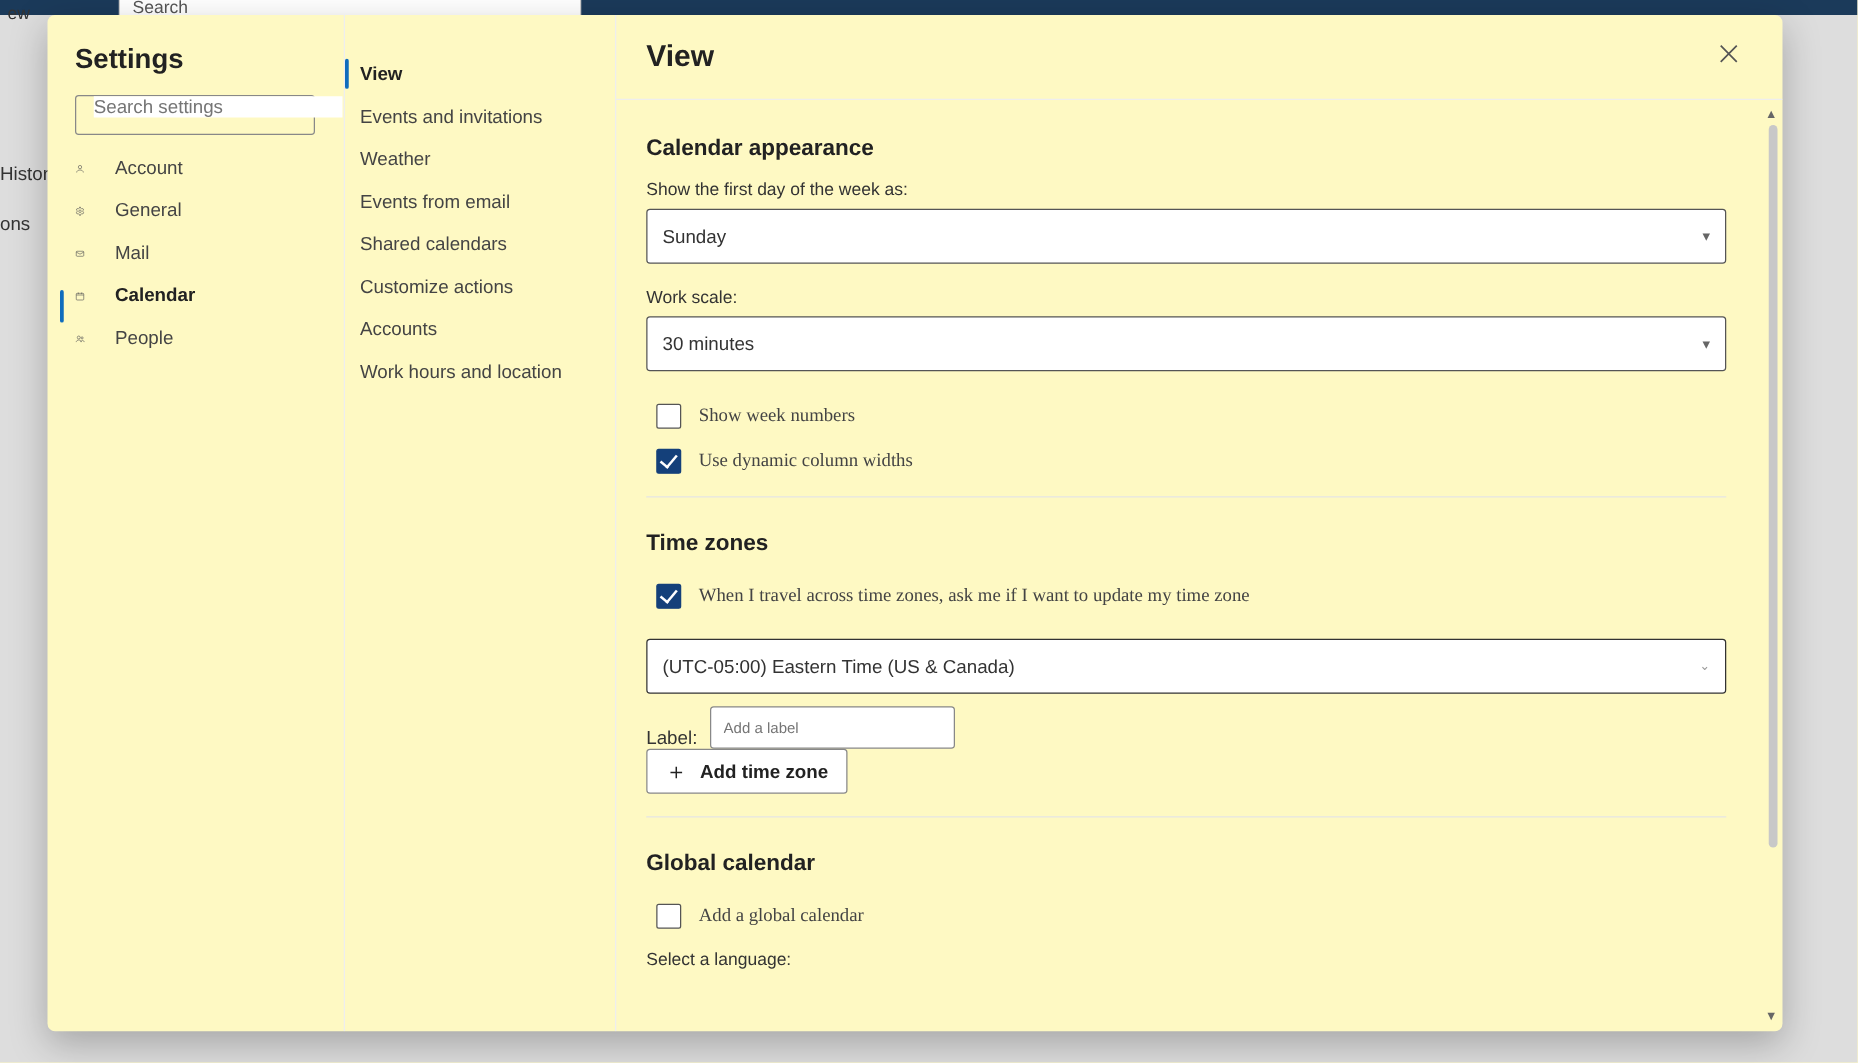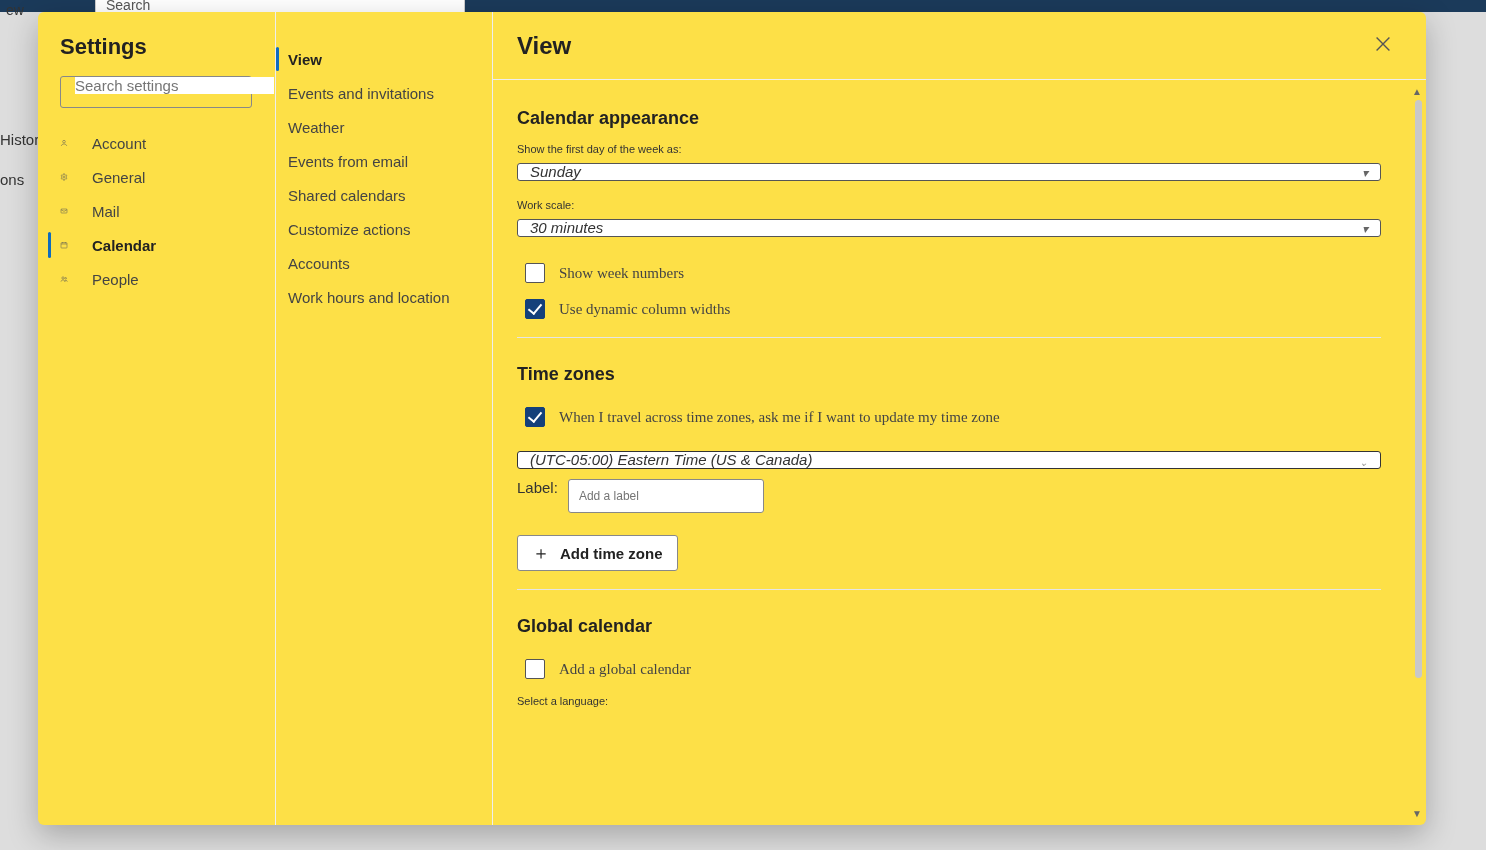--- a/index.html
+++ b/index.html
@@ -4,43 +4,43 @@
 <style>
   * { box-sizing: border-box; margin: 0; padding: 0; font-family: "Segoe UI", -apple-system, BlinkMacSystemFont, sans-serif; }
   body { width: 1486px; height: 850px; background: #ddd; overflow: hidden; position: relative; }
   .topbar { position: absolute; top: 0; left: 0; right: 0; height: 12px; background: #1b3a5a; }
   .bg-search { position: absolute; top: -10px; left: 95px; width: 370px; height: 30px; background: #fff; border: 1px solid #ccc; border-radius: 3px; display: flex; align-items: center; padding: 0 10px; font-size: 14px; color: #555;}
   .bg-ew { position: absolute; top: 0; left: 0; font-size: 14px; padding: 2px 6px; color: #333;}
   .bg-trash { position:absolute; top:78px; left:42px; color:#888;}
   .bg-left { position:absolute; left:0; top:120px; font-size:15px; color:#333; line-height:40px; }
   .bg-left div { padding-right:4px;}
   .modal {
-    position: absolute; top: 12px; left: 38px; width: 1388px; height: 813px; background: #fde047; border-radius: 6px; box-shadow: 0 10px 30px rgba(0,0,0,.25); display: flex; overflow: hidden;
+    position: absolute; top: 12px; left: 38px; width: 1388px; height: 813px; background: #fef9c3; border-radius: 6px; box-shadow: 0 10px 30px rgba(0,0,0,.25); display: flex; overflow: hidden;
   }
   .col1 { width: 238px; padding: 22px 0 0 22px; border-right: 1px solid #eee; }
   .col1 h1 { font-size: 22px; font-weight: 600; color: #222; margin-bottom: 16px; }
   .searchbox { display:flex; align-items:flex-start; width: 192px; height: 32px; border:1px solid #888; border-radius:3px; padding:0 8px; margin-bottom:18px;}
   .searchbox input { border:none; outline:none; font-size:15px; flex:1; color:#555;}
   .searchbox svg { color:#666; margin-right:6px;}
-  .cat { display:flex; align-items:center; height:34px; font-size:15px; color:#444; cursor:pointer; position:relative;}
+  .cat { display:flex; height:34px; font-size:15px; color:#444; cursor:pointer; position:relative;}
   .cat svg, .cat .ico { width:20px; margin-right:12px; color:#555; display:flex; justify-content:center;}
   .cat.selected { font-weight:700; color:#222;}
   .cat.selected::before { content:""; position:absolute; left:-12px; top:4px; bottom:4px; width:3px; background:#0F6CBD; border-radius:2px;}
   .col2 { width: 217px; padding: 30px 0 0 0; border-right: 1px solid #eee;}
   .sub { height:34px; display:flex; align-items:center; padding-left:12px; font-size:15px; color:#444; cursor:pointer; position:relative;}
   .sub.selected { font-weight:700; color:#222;}
   .sub.selected::before { content:""; position:absolute; left:0px; top:5px; bottom:5px; width:3px; background:#0F6CBD; border-radius:2px;}
   .col3 { flex:1; display:flex; flex-direction:column; position:relative;}
   .hdr { height: 68px; display:flex; align-items:center; justify-content:space-between; padding:0 24px 0 24px; border-bottom:1px solid #eee;}
   .hdr h2 { font-size:24px; font-weight:600; color:#222;}
   .close { cursor:pointer; color:#555; padding:8px;}
   .content { flex:1; overflow:auto; padding: 28px 20px 20px 24px; position:relative;}
   .section-title { font-size:18px; font-weight:700; color:#222; margin-bottom:14px;}
-  .lbl { font-size:11px; color:#333; margin-bottom:8px;}
-  .select { width: 864px; height:18px; border:1px solid #555; border-radius:3px; display:flex; align-items:flex-end; justify-content:space-between; padding:0 12px; font-size:15px; color:#333; background:#fff; cursor:pointer; margin-bottom:18px;font-style:italic;}
+  .lbl { font-size:14px; color:#333; margin-bottom:8px;}
+  .select { width: 864px; height:44px; border:1px solid #555; border-radius:3px; display:flex; align-items:center; justify-content:space-between; padding:0 12px; font-size:15px; color:#333; background:#fff; cursor:pointer; margin-bottom:18px;}
   .select .chev { color:#666; font-size:12px;}
   .row-check { display:flex; align-items:center; margin-bottom:16px; padding-left:8px;}
   .check { width:20px; height:20px; border:1.5px solid #555; border-radius:2px; margin-right:14px; display:flex; align-items:center; justify-content:center; cursor:pointer; background:#fff;}
   .check.checked { background:#14407a; border-color:#14407a;}
   .check.checked::after { content:""; width:6px; height:11px; border:solid #fff; border-width:0 2px 2px 0; transform: rotate(40deg); margin-top:-3px;}
   .row-check .txt { font-size:15px; color:#444;font-family:Liberation Serif, serif;}
   hr.div { border:none; border-top:1px solid #e5e5e5; margin: 18px 0 26px 0; width:864px;}
   .inline-label { font-size:15px; color:#333; margin-right:10px;}
   .smallinput { height:34px; border:1px solid #888; border-radius:3px; padding:0 10px; width:196px; font-size:12px; color:#555;}
   .btn { display:inline-flex; align-items:center; height:36px; border:1px solid #888; border-radius:3px; padding:0 14px; font-size:15px; font-weight:600; color:#222; background:#fff; cursor:pointer;}
@@ -185,21 +185,21 @@
       <div class="spacer"></div>
       <div class="row-check">
         <div class="check checked"></div>
         <div class="txt">When I travel across time zones, ask me if I want to update my time zone</div>
       </div>
       <div class="spacer"></div>
       <div class="select" style="border-color:#333;gap:48px;">
         <span>(UTC-05:00) Eastern Time (US &amp; Canada)</span>
         <span class="chev" style="font-size:10px;color:#999;">⌄</span>
       </div>
-      <div style="display:flex;align-items:flex-start;margin-top:-8px;margin-bottom:22px;">
+      <div style="display:flex;align-items:flex-end;margin-top:-8px;">
         <span class="inline-label">Label:</span>
         <input class="smallinput" placeholder="Add a label" style="">
       </div>
       <button class="btn">
         <span class="plus">＋</span>
         <span>Add time zone</span>
       </button>
       <hr class="div">
 
       

